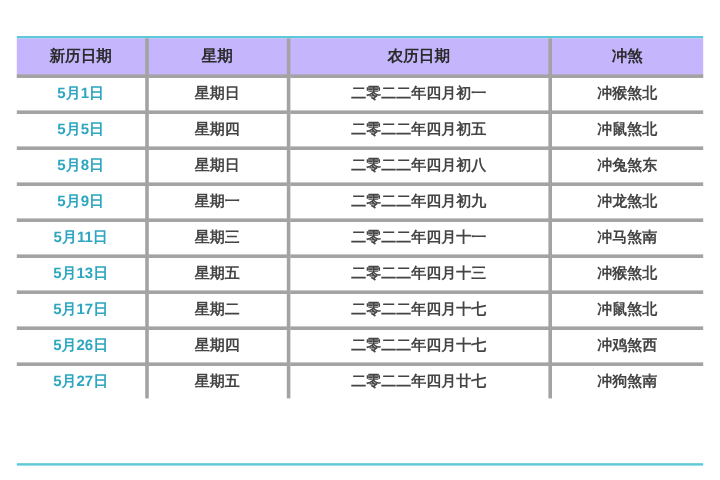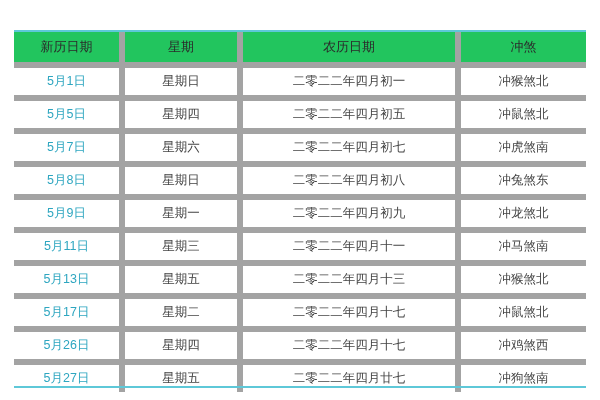--- a/index.html
+++ b/index.html
@@ -44,38 +44,38 @@
     width: 572px;
     border-collapse: collapse;
     table-layout: fixed;
   }
   table.cal col.c1 { width: 108px; }
   table.cal col.c2 { width: 118px; }
   table.cal col.c3 { width: 218px; }
   table.cal col.c4 { width: 128px; }
 
   table.cal th, table.cal td {
-    border: 6px solid #a3a3a3;
+    border: 3px solid #a3a3a3;
     text-align: center;
     vertical-align: middle;
-    font-weight: normal;
+    font-weight: bold;
     padding: 0;
     height: 27px;
     line-height: 27px;
     font-size: 12.5px;
     color: #3f3f3f;
   }
   table.cal thead th {
     height: 30px;
     line-height: 30px;
     font-size: 13px;
     color: #2b2b2b;
-    font-weight: normal;
+    font-weight: bold;
     border-top: none;
-    background: #22c55e;
+    background: #c4b5fd;
   }
   table.cal tbody td.date {
     color: #2ea6c0;
   }
   table.cal tbody td.week,
   table.cal tbody td.lunar,
   table.cal tbody td.clash {
     color: #444444;
   }
   table.cal tbody tr:last-child td {
@@ -119,26 +119,20 @@
         <td class="lunar">二零二二年四月初一</td>
         <td class="clash">冲猴煞北</td>
       </tr>
       <tr>
         <td class="date">5月5日</td>
         <td class="week">星期四</td>
         <td class="lunar">二零二二年四月初五</td>
         <td class="clash">冲鼠煞北</td>
       </tr>
       <tr>
-        <td class="date">5月7日</td>
-        <td class="week">星期六</td>
-        <td class="lunar">二零二二年四月初七</td>
-        <td class="clash">冲虎煞南</td>
-      </tr>
-      <tr>
         <td class="date">5月8日</td>
         <td class="week">星期日</td>
         <td class="lunar">二零二二年四月初八</td>
         <td class="clash">冲兔煞东</td>
       </tr>
       <tr>
         <td class="date">5月9日</td>
         <td class="week">星期一</td>
         <td class="lunar">二零二二年四月初九</td>
         <td class="clash">冲龙煞北</td>

